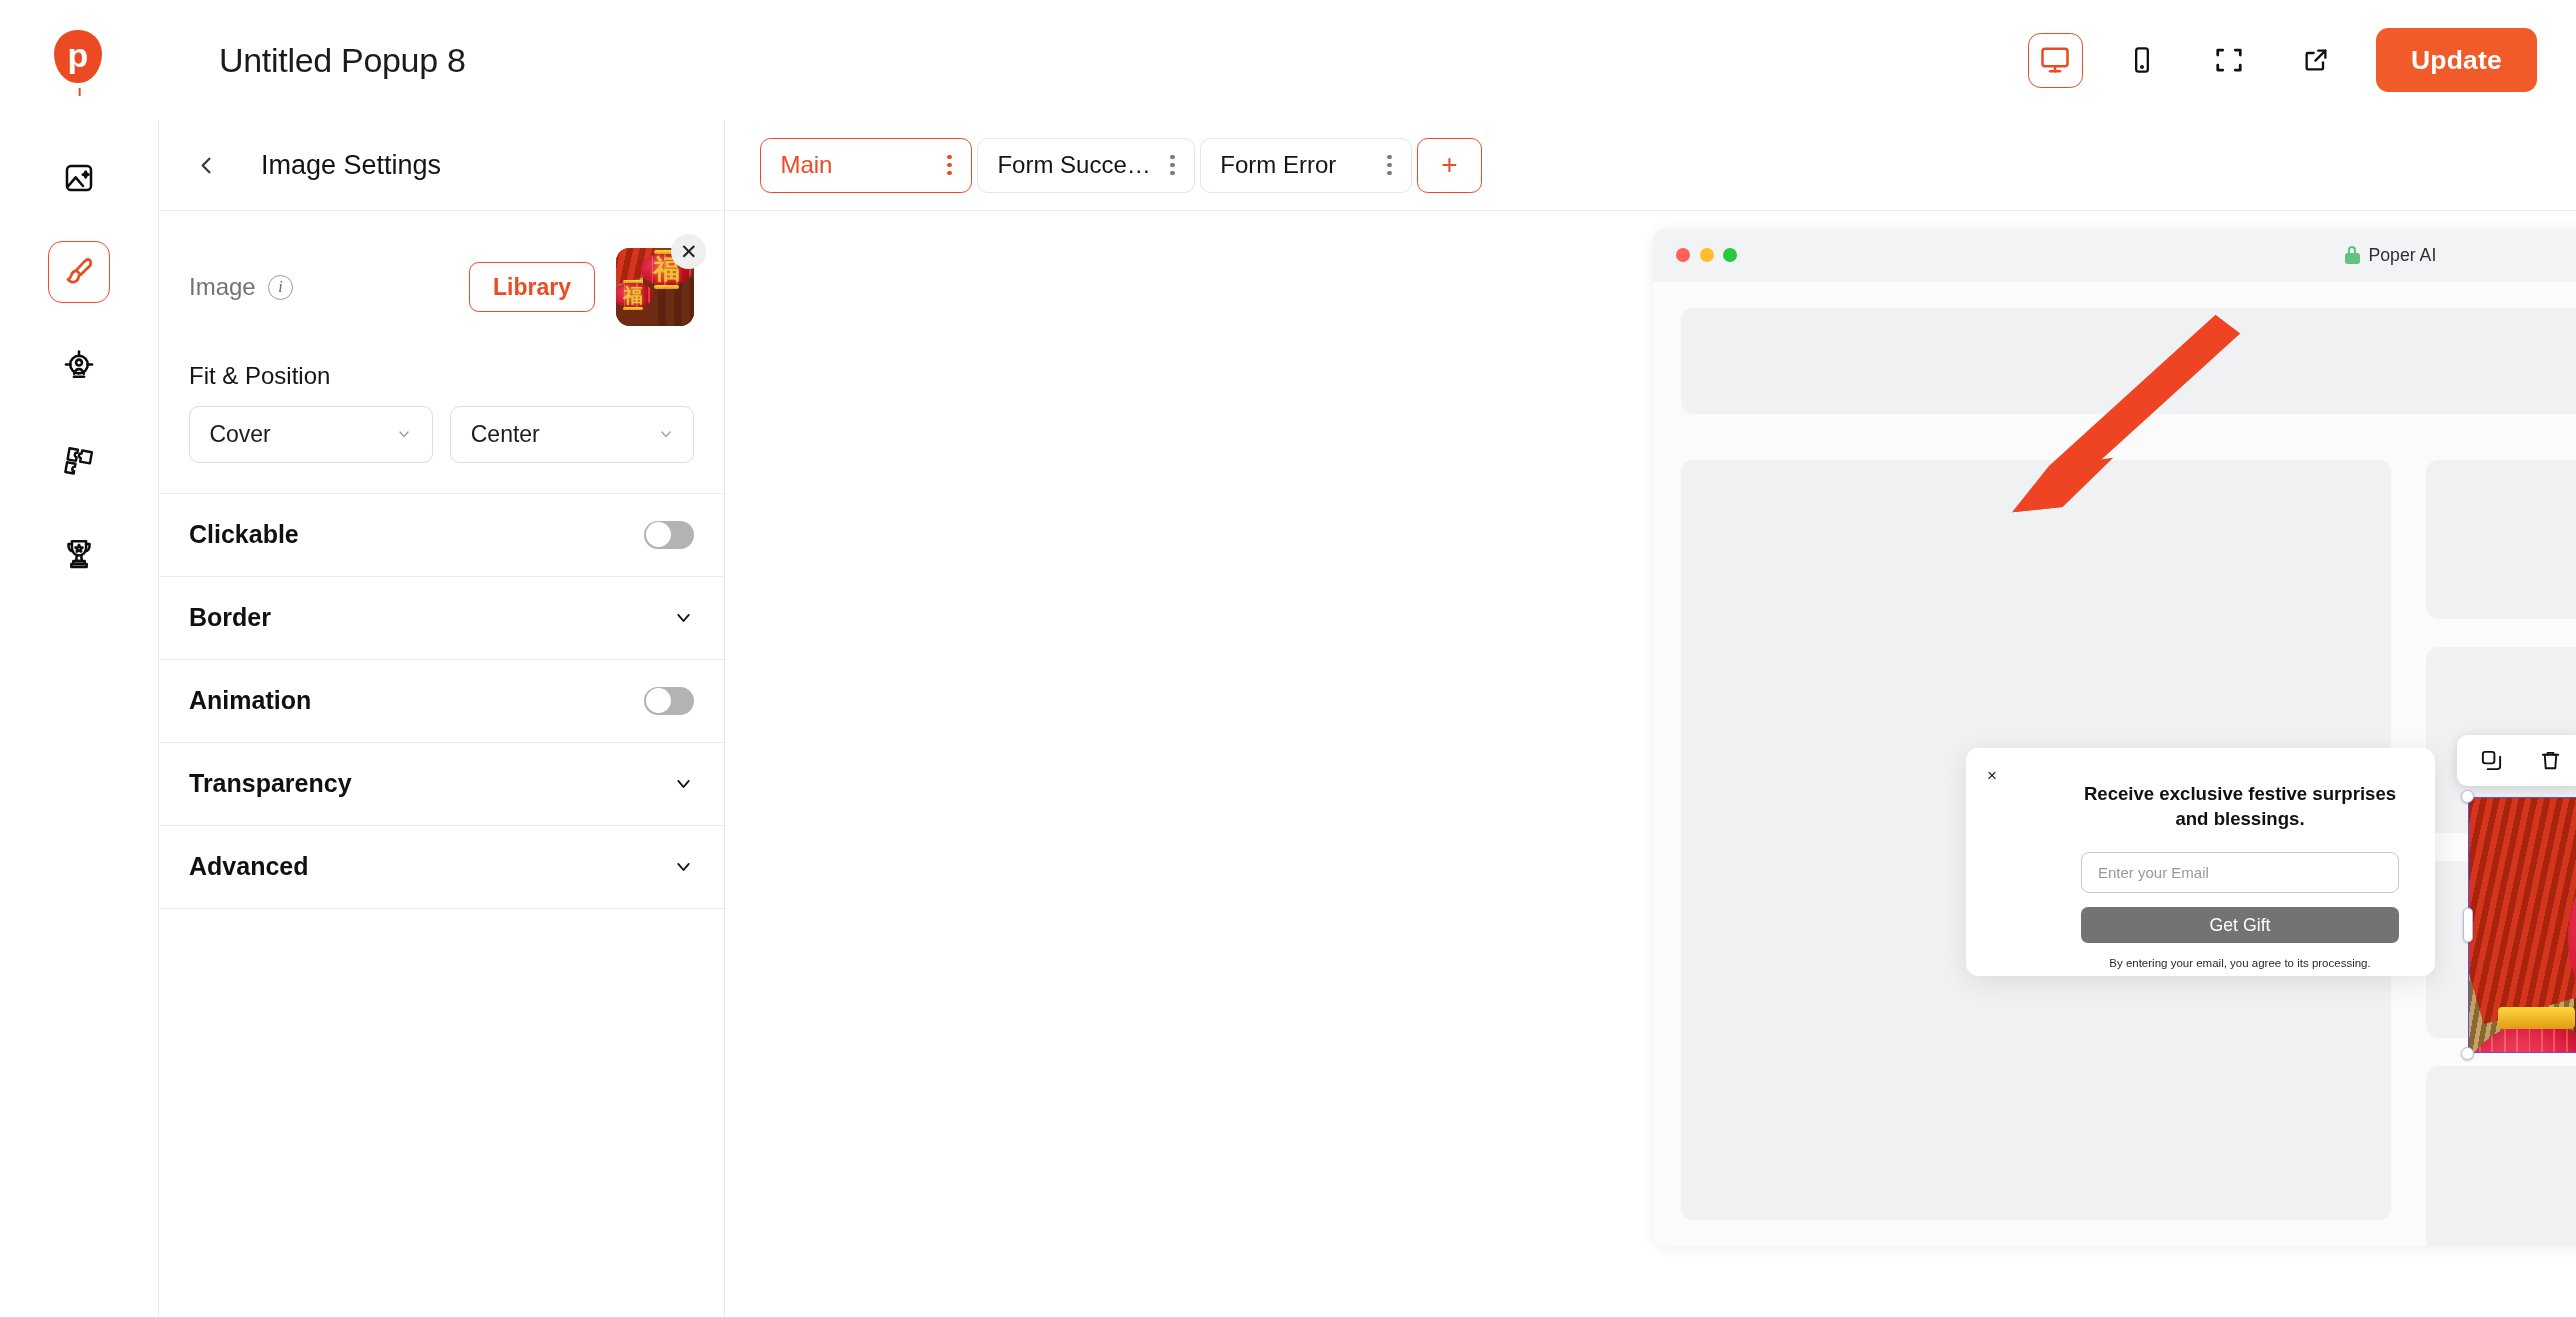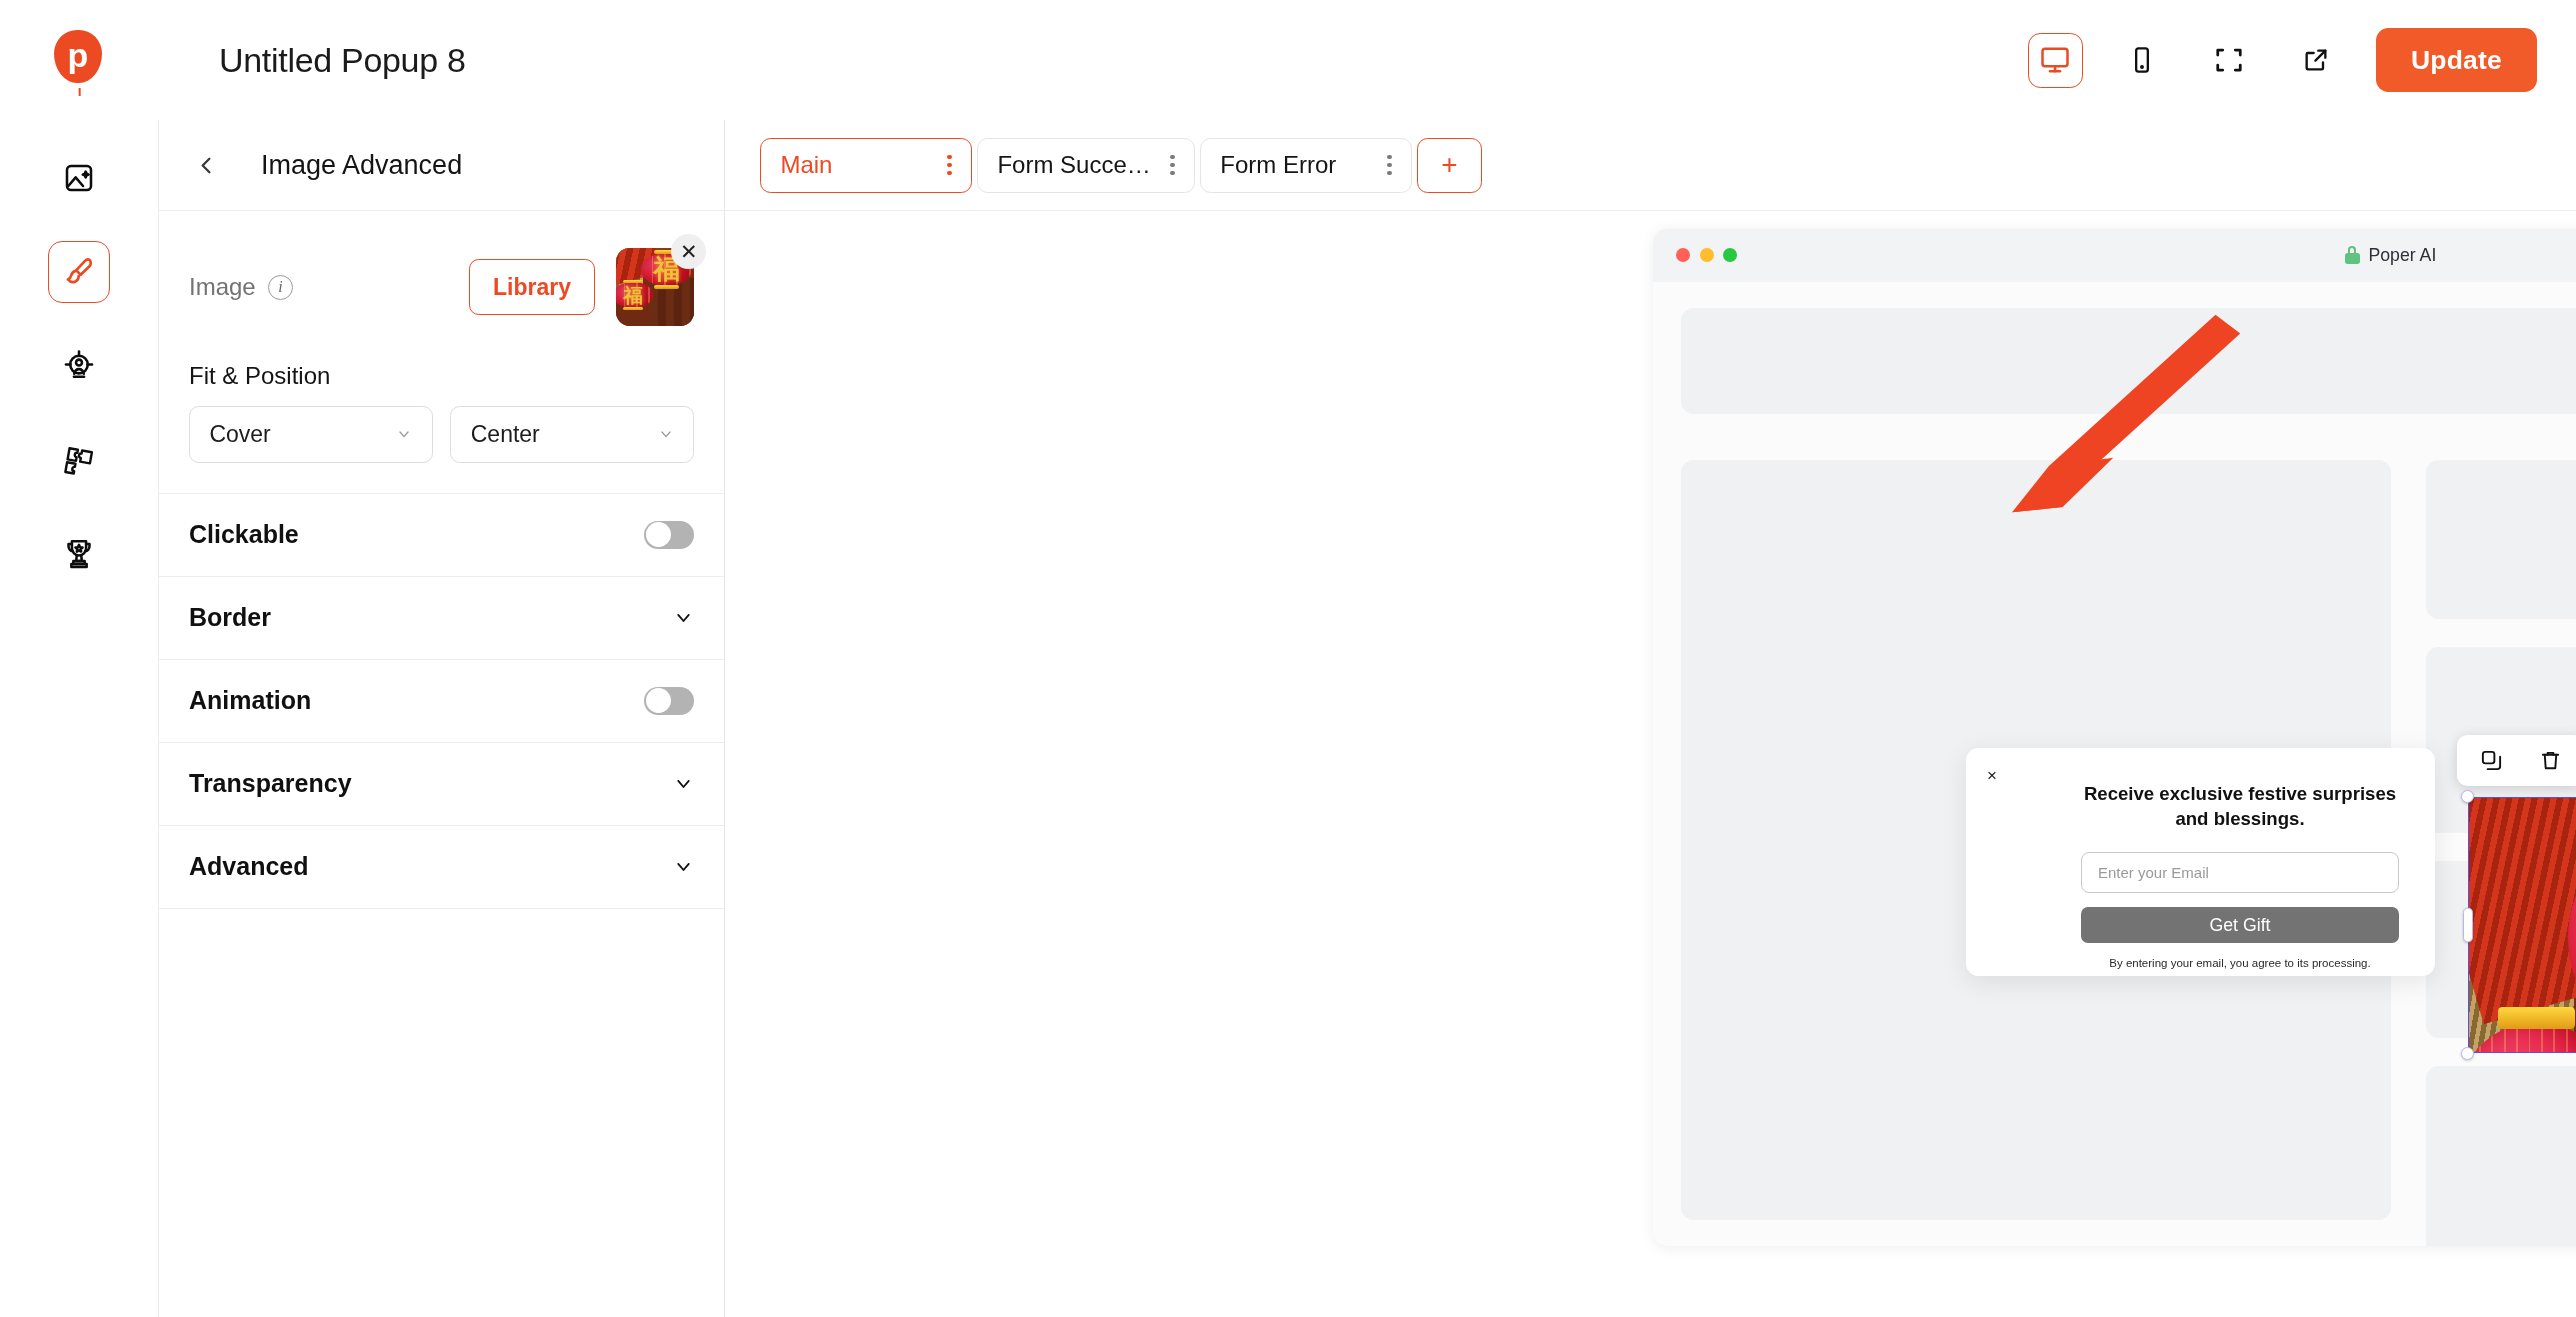--- a/index.html
+++ b/index.html
@@ -92,21 +92,21 @@
   .image-row { display: flex; align-items: center; position: relative; min-height: 99px; }
   .image-label { font-size: 24px; color: #737373; font-weight: 400; }
   .info-i {
     width: 25px; height: 25px; border-radius: 50%; border: 1.8px solid #9a9a9a;
     color: #6a6a6a; font-size: 16px; font-style: italic; font-family: "Liberation Serif", serif;
     display: inline-flex; align-items: center; justify-content: center;
     margin-left: 12.4px; cursor: pointer;
   }
   .library-btn {
     margin-left: auto; border: 1.8px solid #EC4A23; color: #EC4A23; background: #fff;
-    border-radius: 9.7px; padding: 0 23px; height: 56px; font-size: 23px; font-weight: 600;
+    border-radius: 9.7px; padding: 0 23px; height: 50px; font-size: 23px; font-weight: 600;
     font-family: "Liberation Sans", sans-serif; cursor: pointer;
   }
   .thumb-wrap { position: relative; margin-left: 21px; width: 78px; height: 78px; }
   .thumb {
     width: 78px; height: 78px; border-radius: 14px; overflow: hidden;
     background: #7a2410; position: relative;
   }
   .x-badge {
     position: absolute; right: -12.4px; top: -14px; width: 35px; height: 35px;
     border-radius: 50%; background: #efefef; color: #222;
@@ -366,21 +366,21 @@
       </div>
     </div>
 
     <div class="panel">
       <div class="panel-head">
         <div class="back-btn">
           <svg width="23" height="23" viewBox="0 0 24 24" fill="none" stroke="#3a3a3a" stroke-width="2.4" stroke-linecap="round" stroke-linejoin="round">
             <polyline points="15 5 8 12 15 19"></polyline>
           </svg>
         </div>
-        <div class="panel-title">Image Advanced</div>
+        <div class="panel-title">Image Settings</div>
       </div>
 
       <div class="sec">
         <div class="sec-pad">
           <div class="image-row">
             <span class="image-label">Image</span>
             <span class="info-i">i</span>
             <button class="library-btn">Library</button>
             <div class="thumb-wrap">
               <div class="thumb">

